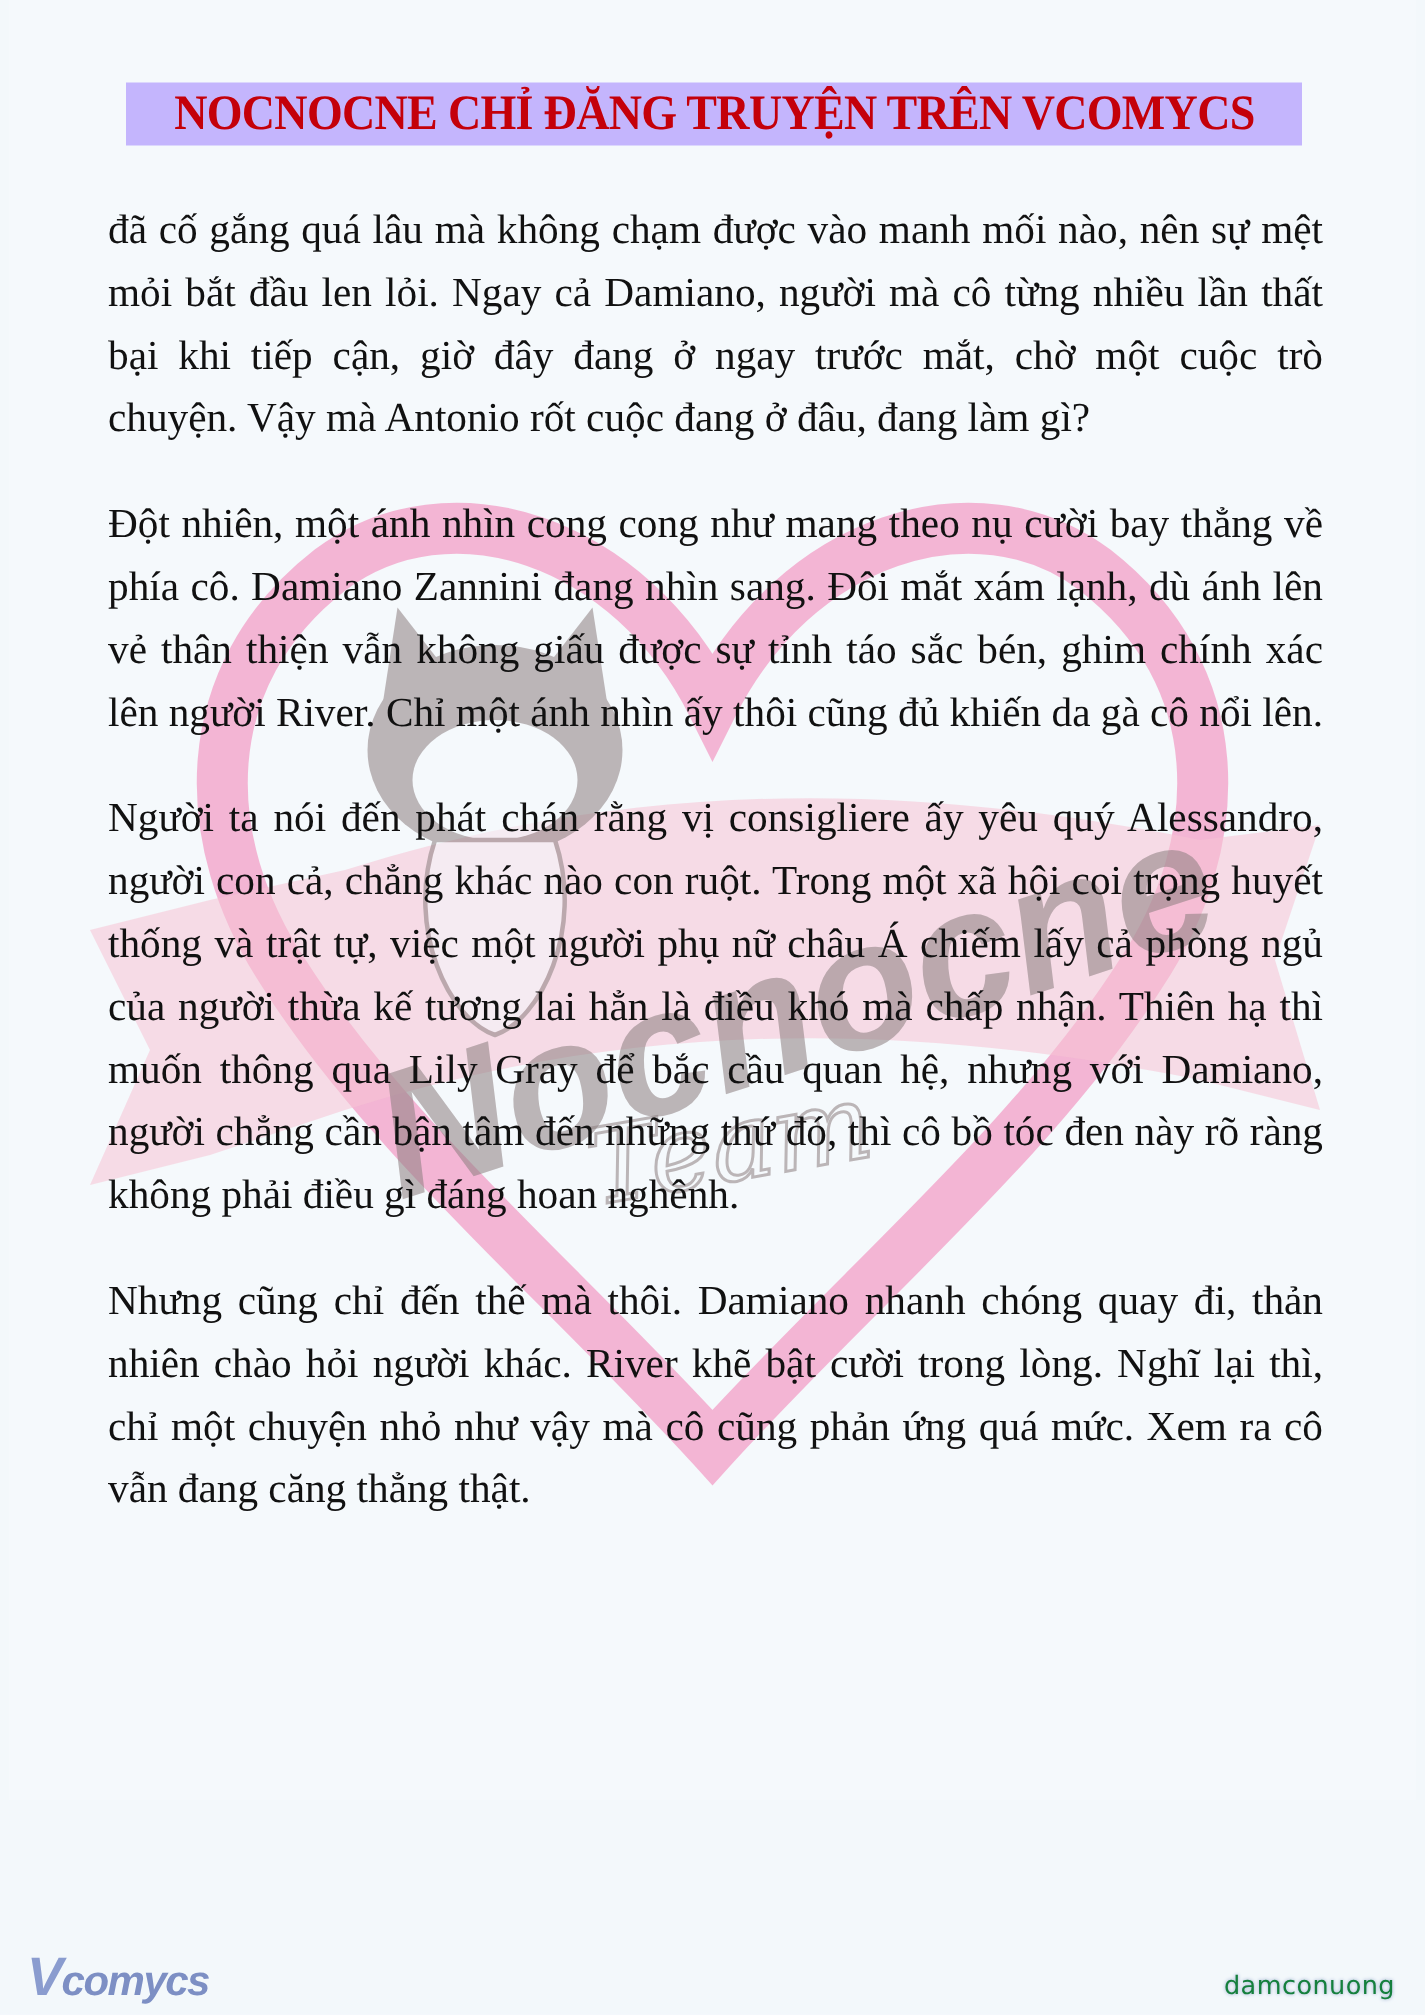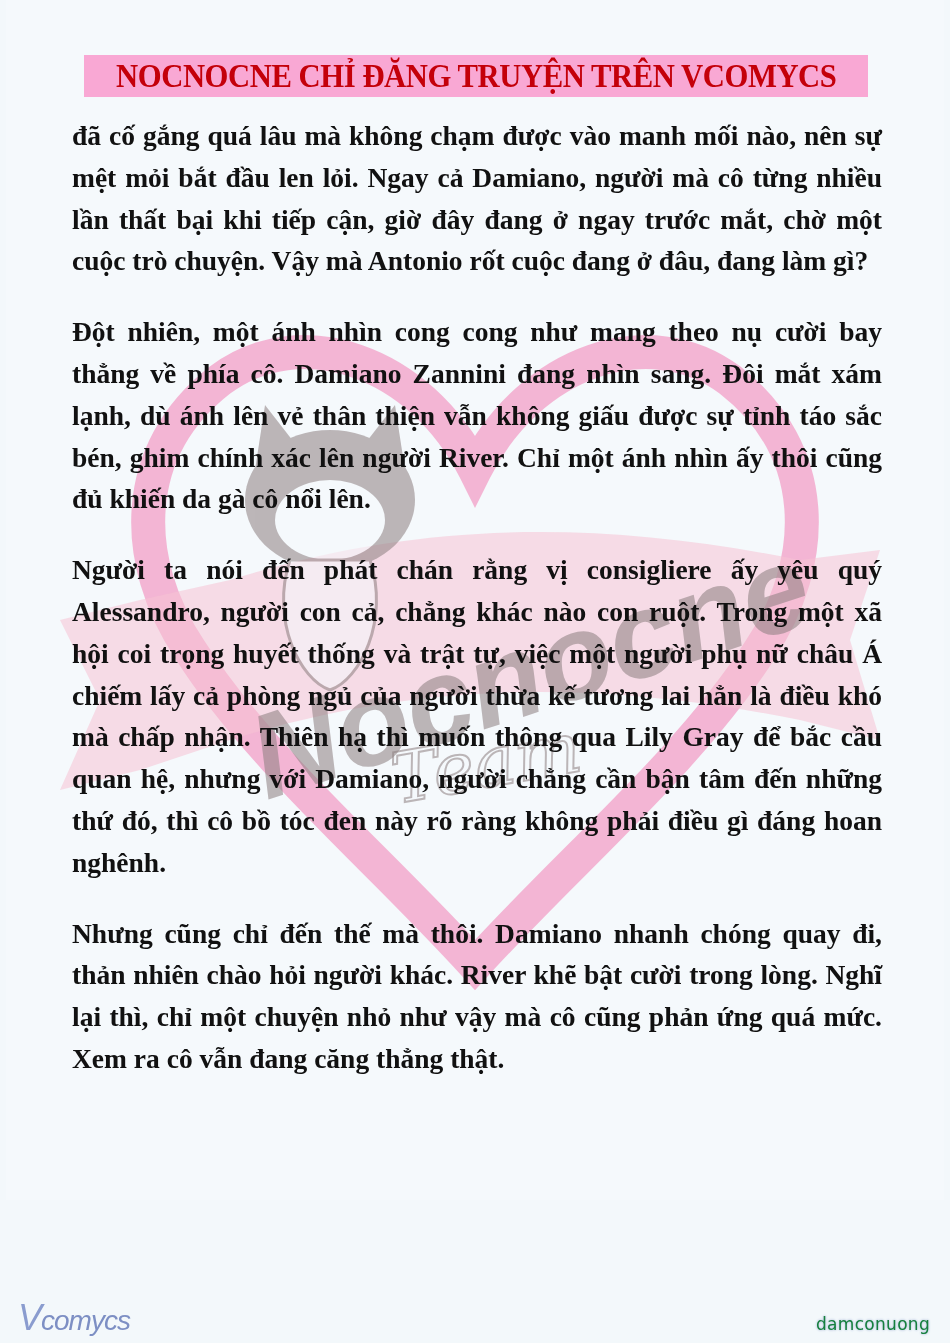--- a/index.html
+++ b/index.html
@@ -21,21 +21,21 @@
     position: absolute;
     left: 0; top: 0;
     width: 950px; height: 1343px;
     pointer-events: none;
     z-index: 1;
   }
   .header-banner {
     position: absolute;
     left: 84px; top: 55px;
     width: 784px; height: 42px;
-    background: #f9a8d4;
+    background: #c4b5fd;
     z-index: 2;
     display: flex;
     align-items: center;
     justify-content: center;
   }
   .header-banner span {
     color: #c4000a;
     font-family: "Liberation Serif", "DejaVu Serif", serif;
     font-weight: bold;
     font-size: 33px;
@@ -46,31 +46,30 @@
   .content {
     position: absolute;
     left: 72px; top: 115px;
     width: 810px;
     z-index: 3;
     color: #111;
     font-size: 27.5px;
     line-height: 41.8px;
   }
   .content p {
-    margin: 0 0 29px 0;
+    margin: 17px 0 29px 0;
     text-align: justify;
-    font-weight: bold;
   }
   .footer-logo {
     position: absolute;
     left: 18px; top: 1297px;
     z-index: 3;
     font-family: "Liberation Sans", "DejaVu Sans", sans-serif;
     font-style: italic;
-    font-weight: normal;
+    font-weight: bold;
     font-size: 28px;
     color: #7d8fc4;
     letter-spacing: -1px;
   }
   .footer-logo .v {
     font-size: 36px;
     color: #8a9ccf;
   }
   .credit {
     position: absolute;

